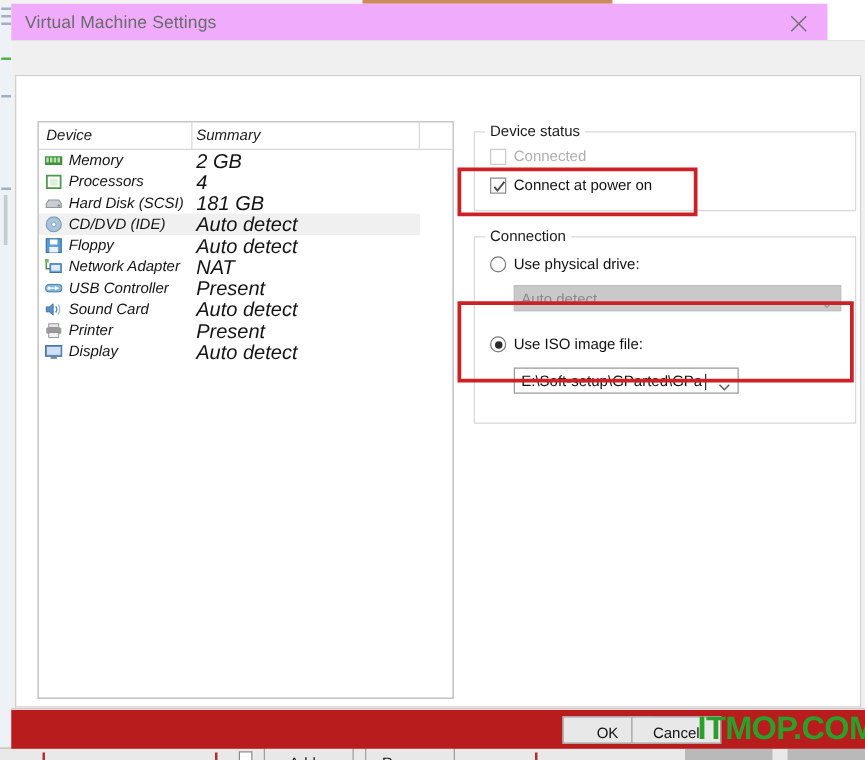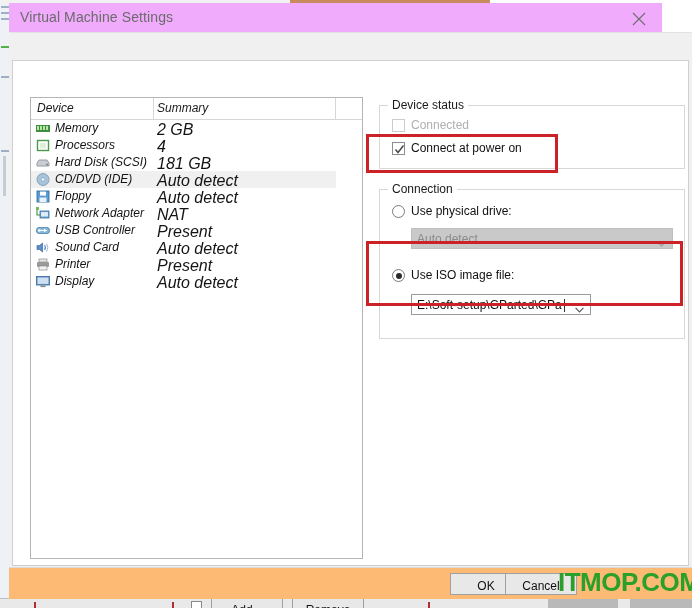--- a/index.html
+++ b/index.html
@@ -345,21 +345,21 @@
     z-index: 40;
   }
   #annot-1 { left: 357px; top: 101px; width: 192px; height: 39px; }
   #annot-2 { left: 357px; top: 208px; width: 317px; height: 65px; }
 
   
   #footer {
     position: absolute;
     left: 0; top: 564px;
     width: 683px; height: 31px;
-    background: #fdba74;
+    background: #b91c1c;
     border-top: 1px solid #dcdcdc;
   }
   .fbtn {
     position: absolute;
     top: 5px;
     width: 72px; height: 22px;
     box-sizing: border-box;
     background: #e8e8e8;
     border: 1px solid #a0a0a0;
     font-size: 12px;

